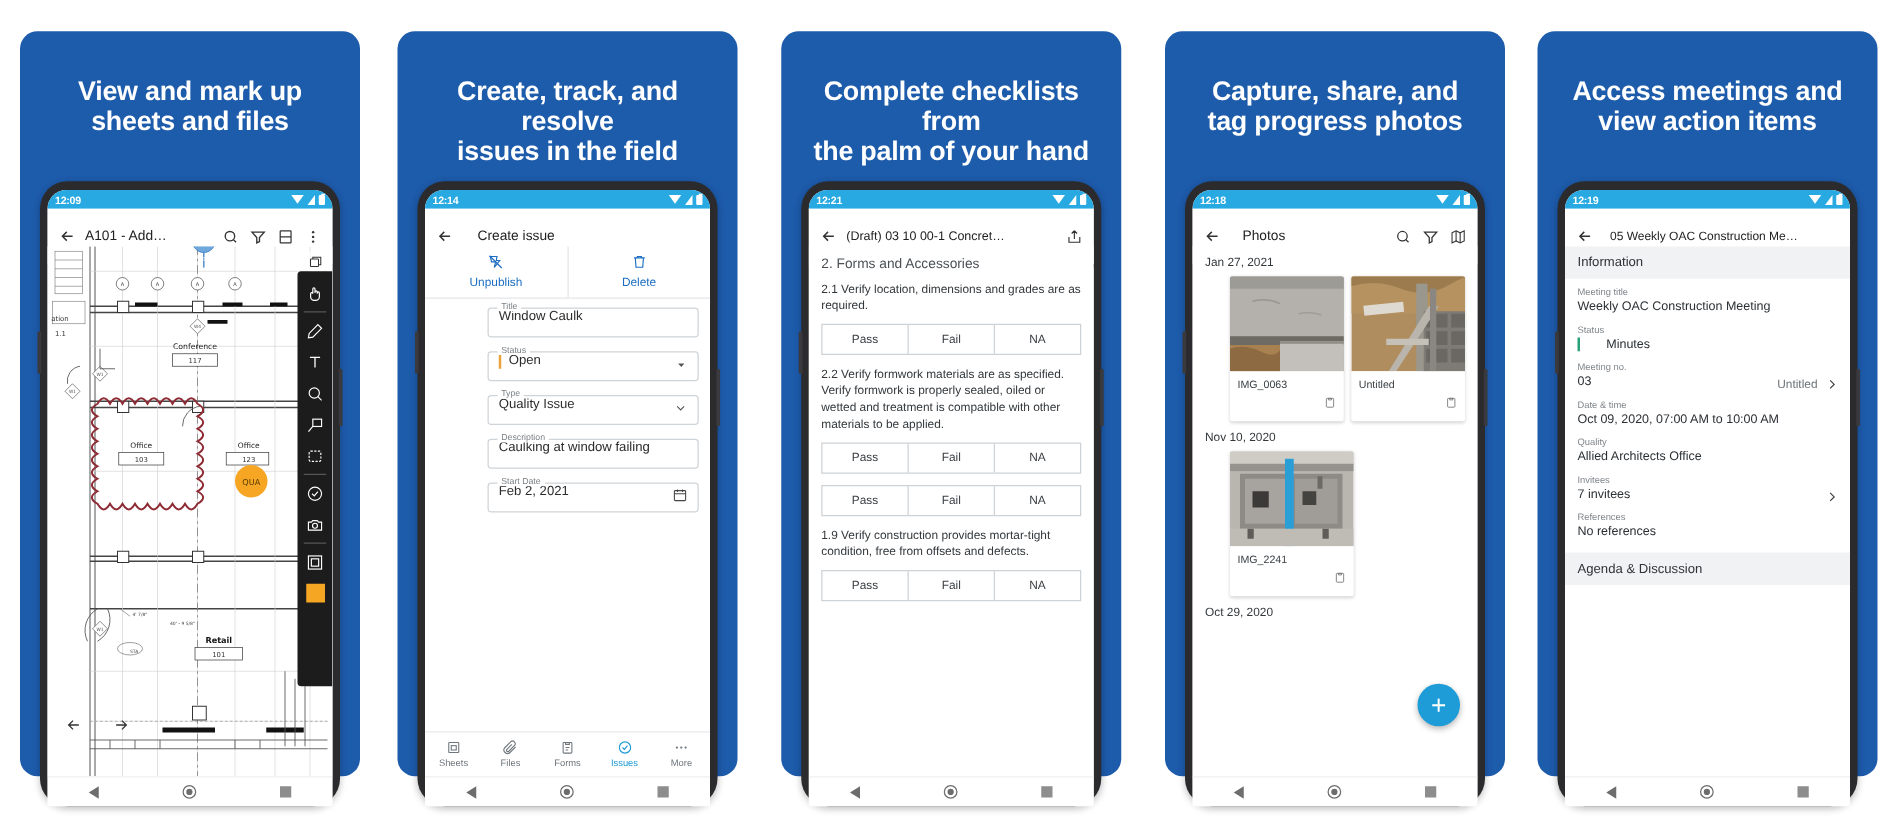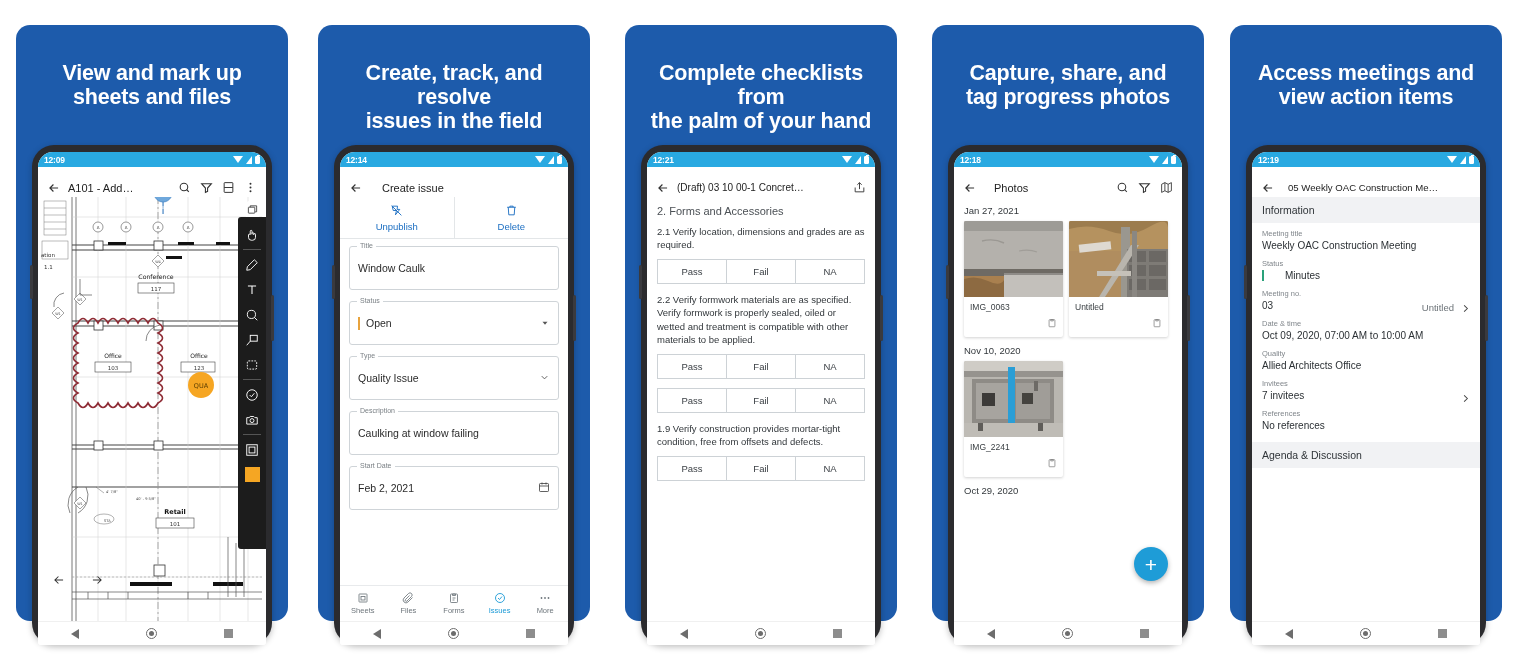--- a/index.html
+++ b/index.html
@@ -74,21 +74,21 @@
   .ic-wifi { width:0;height:0;border-left:5px solid transparent;border-right:5px solid transparent;border-top:7px solid #fff; }
   .ic-signal { width:0;height:0;border-left:6px solid transparent;border-bottom:8px solid #fff; }
   .ic-batt { width:5px;height:8px;border:1px solid #fff;background:#fff;border-radius:1px;position:relative; }
   .ic-batt::after{content:"";position:absolute;top:-2px;left:1px;width:3px;height:1px;background:#fff;}
 
   
   .appbar {
     height: 47px; background:#fff;
     display:flex; align-items:center; gap:7px;
     padding: 0 8px;
-    border-bottom: 6px solid #404040;
+    border-bottom: 3px solid #404040;
   }
   .appbar-title { font-size:11px; color:#222; flex:1; white-space:nowrap; overflow:hidden; }
   .icon-btn { width:15px;height:15px;display:flex;align-items:center;justify-content:center;flex:none; }
   .icon-btn svg { display:block; }
 
   
   .navbar {
     position:absolute; bottom:0; left:0; right:0;
     height:24px; background:#fff;
     display:flex; align-items:center; justify-content:space-around;
@@ -123,21 +123,21 @@
   
   .action-row { display:flex; border-bottom:1px solid #e3e6e8; height:42px; }
   .action-cell {
     flex:1; display:flex; flex-direction:column; align-items:center; justify-content:center;
     gap:2px; color:#1b6ec2; font-size:9.5px; border-right:1px solid #e3e6e8;
   }
   .action-cell:last-child{ border-right:none; }
   .form-wrap { padding:7px 9px 0 9px; }
   .field {
     position:relative; border:1px solid #cfd4d8; border-radius:3px;
-    height:44px; margin-bottom:11px; display:flex; align-items:center; padding:0 8px;
+    height:24px; margin-bottom:11px; display:flex; padding:0 8px;margin-left:41px;
   }
   .field .flabel {
     position:absolute; top:-5px; left:7px; background:#fff; padding:0 3px;
     font-size:7px; color:#7b8186;
   }
   .field .fval { font-size:10.5px; color:#2b2b2b; }
   .status-bar-accent { width:2px;height:13px;background:#e8a33d;margin-right:6px;flex:none; }
   .caret { position:absolute; right:8px; top:50%; transform:translateY(-50%); }
   .bottom-tabs {
     position:absolute; bottom:24px; left:0; right:0; height:36px;
@@ -150,21 +150,21 @@
   
   .chk { padding:8px 10px 0 10px; }
   .chk-sec { font-size:11px; color:#4b5055; margin-bottom:8px; }
   .chk-q { font-size:9.5px; color:#32373b; line-height:1.42; margin-bottom:7px; }
   .pfn { display:flex; border:1px solid #cdd2d6; margin-bottom:9px; }
   .pfn div { flex:1; text-align:center; font-size:9.5px; color:#3a3f44; padding:6px 0; border-right:1px solid #cdd2d6; }
   .pfn div:last-child { border-right:none; }
 
   
   .ph-date { font-size:9.5px; color:#33383c; padding:8px 10px 5px 10px; }
-  .ph-grid { display:flex; gap:6px; padding:0 10px; }
+  .ph-grid { display:flex; gap:6px; padding:0 10px;margin-left:20px; }
   .ph-card { width:99px; background:#fff; box-shadow:0 1px 3px rgba(0,0,0,0.18); border-radius:2px; overflow:hidden; }
   .ph-img { width:99px; height:76px; display:block; }
   .ph-cap { font-size:8.5px; color:#3b4044; padding:5px 6px 2px 6px; }
   .ph-foot { display:flex; justify-content:flex-end; padding:0 6px 5px 6px; }
   .fab {
     position:absolute; right:14px; bottom:40px; width:34px; height:34px;
     border-radius:50%; background:#1e9cd7; color:#fff;
     display:flex; align-items:center; justify-content:center;
     font-size:21px; line-height:1; box-shadow:0 2px 5px rgba(0,0,0,0.3);
   }

